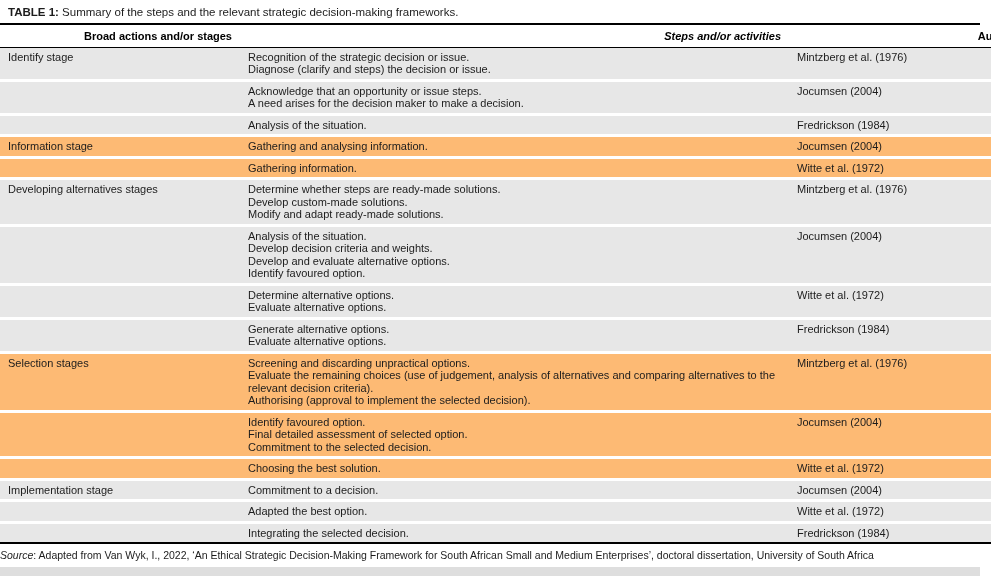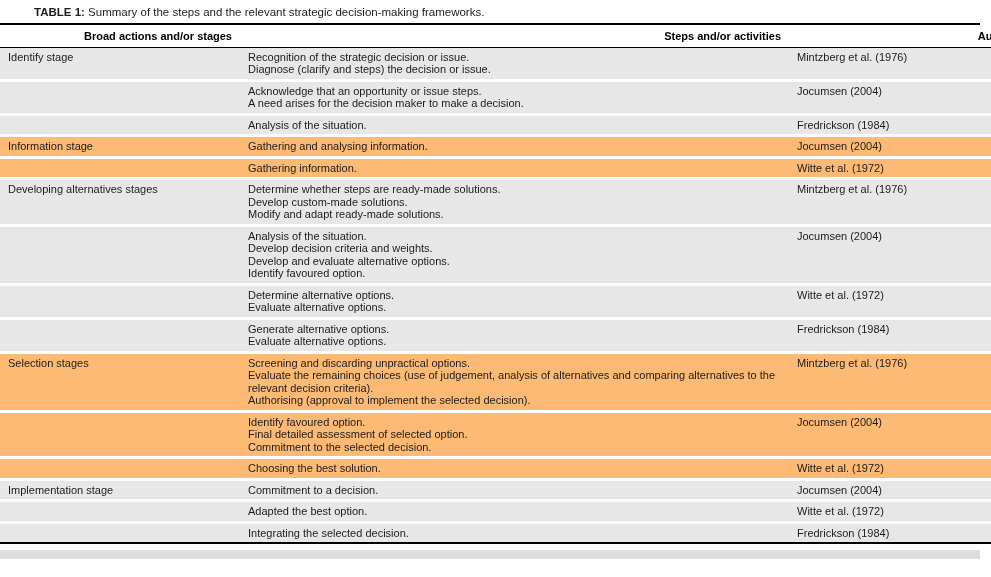--- a/index.html
+++ b/index.html
@@ -18,40 +18,40 @@
   }
   .table-title {
     width: 980px;
     box-sizing: border-box;
     padding: 6px 0 4px 8px;
     font-size: 11.5px;
     line-height: 13px;
     border-bottom: 2px solid #000000;
     color: #1c1c1c;
   }
-  .table-title .title-label { font-weight: bold; margin-left: 26px; }
+  .table-title .title-label { font-weight: bold; }
   table.main-table {
     width: 980px;
     border-collapse: separate;
     border-spacing: 0;
     table-layout: fixed;
     font-size: 11px;
     line-height: 12.5px;
     border-bottom: 2.5px solid #000000;
   }
   thead th {
     text-align: right;
     font-weight: bold;
     color: #000000;
     padding: 5px 8px 4px 8px;
     border-bottom: 1.5px solid #000000;
     vertical-align: bottom;
   }
   th.col-stage  { width: 224px; }
-  th.col-steps  { width: 533px; }
+  th.col-steps  { width: 533px; font-style: italic; }
   th.col-author { width: 223px; }
   tbody td {
     vertical-align: top;
     padding: 3px 8px 3px 8px;
     border-top: 3px solid #ffffff;
     background: #fdba74;
   }
   tbody tr:first-child td { border-top: none; margin-left: 42px; }
   tbody tr.shaded td { background: #e7e7e7; }
   .step-line { white-space: normal; }
@@ -203,16 +203,19 @@
         <tr class="shaded">
           <td class="col-stage"></td>
           <td class="col-steps">
             <div class="step-line">Integrating the selected decision.</div>
           </td>
           <td class="col-author">Fredrickson (1984)</td>
         </tr>
       </tbody>
   </table>
 
+  <div class="source-note">
+    <span class="src-label">Source</span><span>: Adapted from Van Wyk, I., 2022, ‘An Ethical Strategic Decision-Making Framework for South African Small and Medium Enterprises’, doctoral dissertation, University of South Africa</span>
+  </div>
 
   <div class="bottom-strip"></div>
 
 </div>
 
 </body></html>

